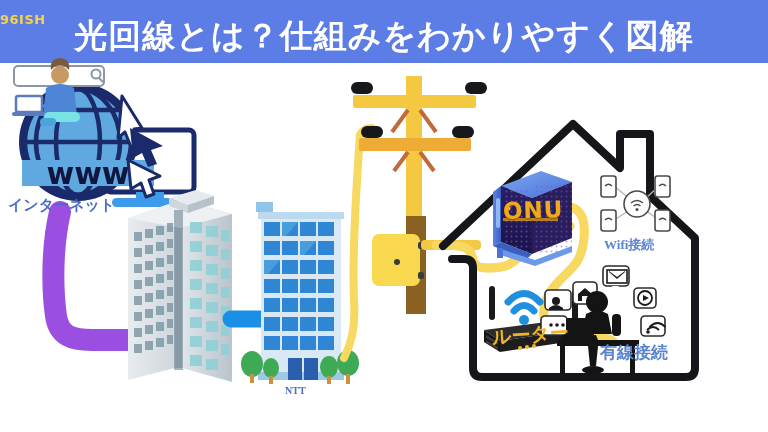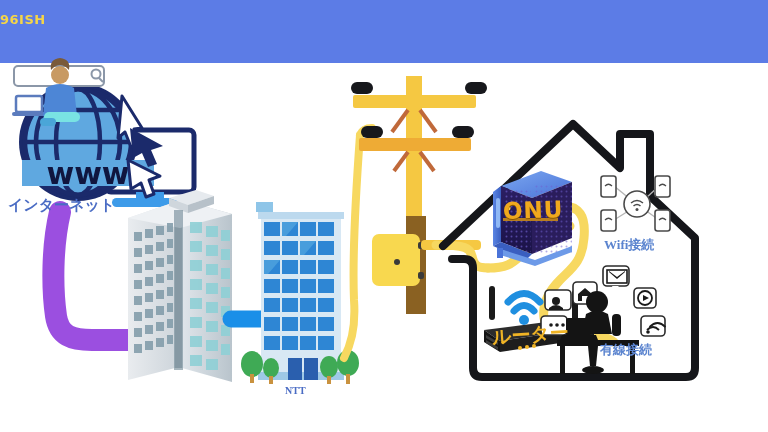--- a/index.html
+++ b/index.html
@@ -37,21 +37,21 @@
   }
 
   
   #art{position:absolute;left:0;top:0;width:768px;height:432px;}
 
   
   .lbl-internet{left:8px;top:196px;font-size:15px;}
   .lbl-isp{left:100px;top:384px;font-size:13px;}
   .lbl-ntt{left:285px;top:385px;font-size:10px;}
   .lbl-wifi{left:604px;top:236px;font-size:13px;color:#5b84cf;}
-  .lbl-wired{left:600px;top:341px;font-size:13px;color:#5b84cf;}
+  .lbl-wired{left:600px;top:341px;font-size:17px;color:#5b84cf;}
 
   .dev-text{
     position:absolute;font-weight:bold;white-space:nowrap;
     font-family:"DejaVu Sans","Liberation Sans",sans-serif;
   }
   .onu-text{
     left:503px;top:197px;font-size:23px;color:#f0a81e;
     letter-spacing:1px;
     text-shadow:0 1px 0 #8a5a00;
     transform:rotate(-2deg);
@@ -62,20 +62,21 @@
     transform:rotate(-4deg);
   }
 </style>
 </head>
 <body>
 
 <div id="stage">
 
   <div class="header-band"></div>
   <div class="brand-logo">96ISH</div>
+  <div class="header-title">光回線とは？仕組みをわかりやすく図解</div>
 
   <svg id="art" viewBox="0 0 768 432" xmlns="http://www.w3.org/2000/svg">
 
     <defs>
       <linearGradient id="gBldgA" x1="0" y1="0" x2="1" y2="0">
         <stop offset="0" stop-color="#e9ecef"></stop>
           <stop offset="1" stop-color="#cfd6dc"></stop>
       </linearGradient>
       <linearGradient id="gBldgB" x1="0" y1="0" x2="1" y2="0">
         <stop offset="0" stop-color="#dfe5ea"></stop>

